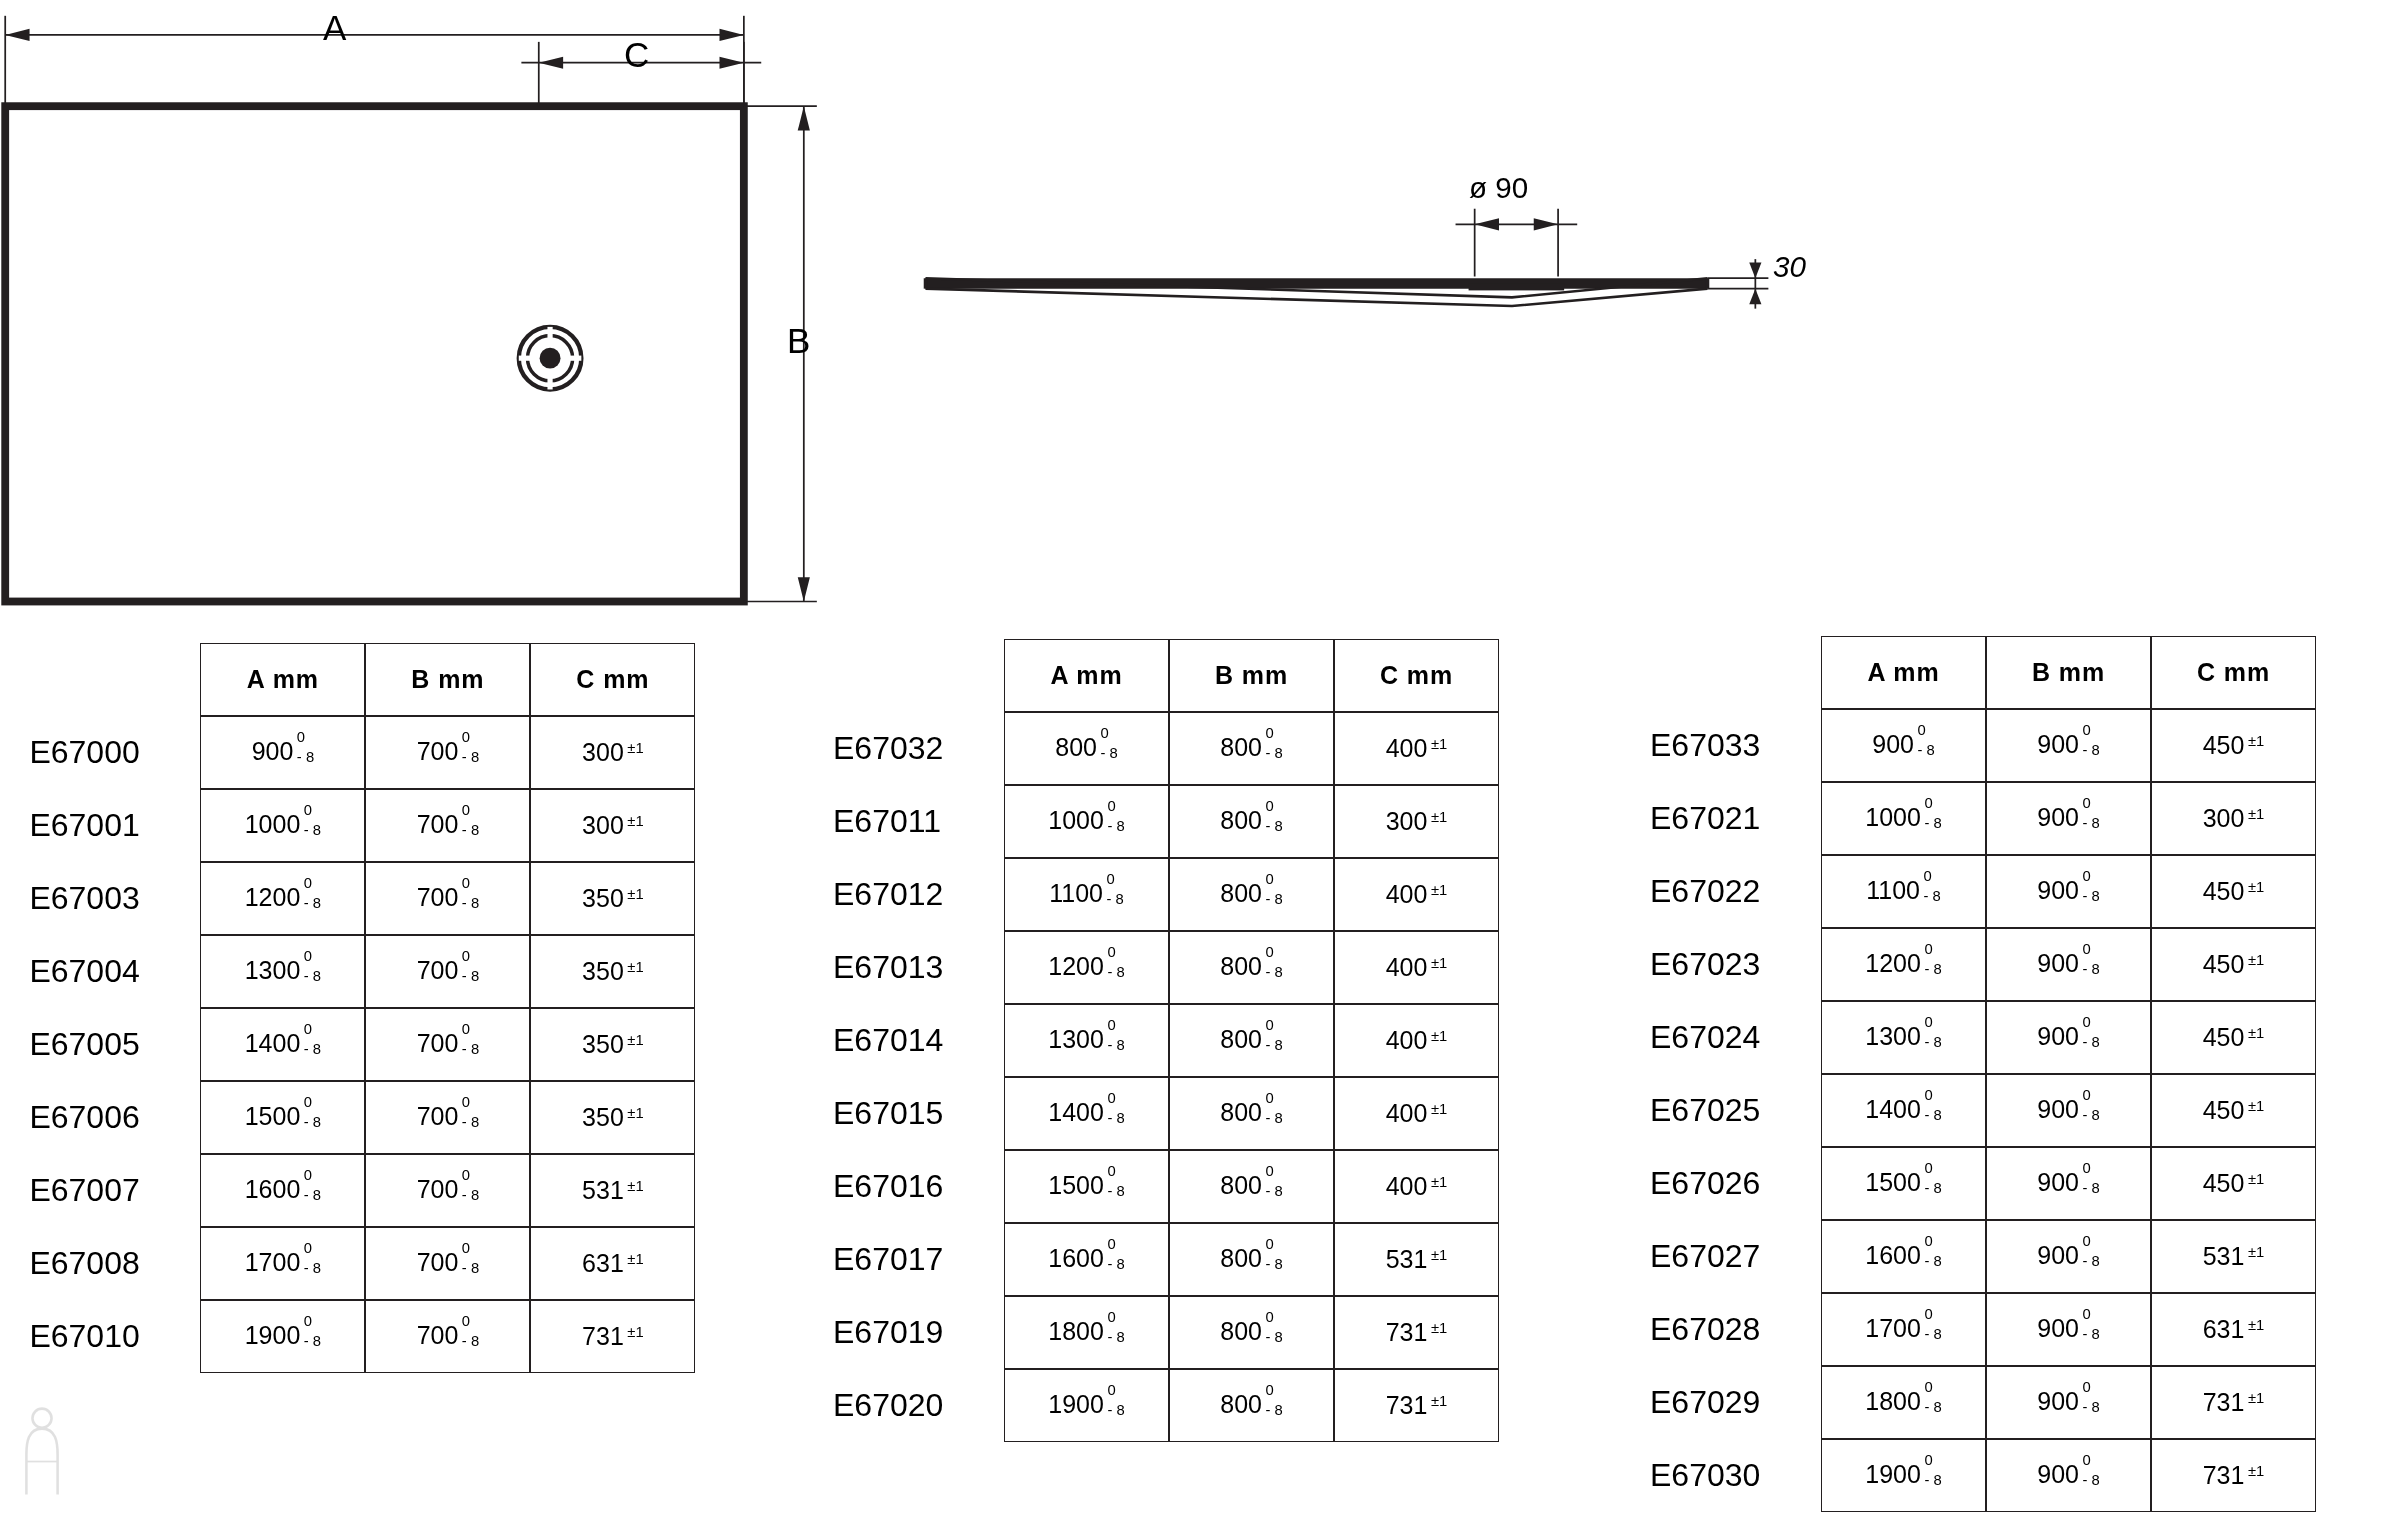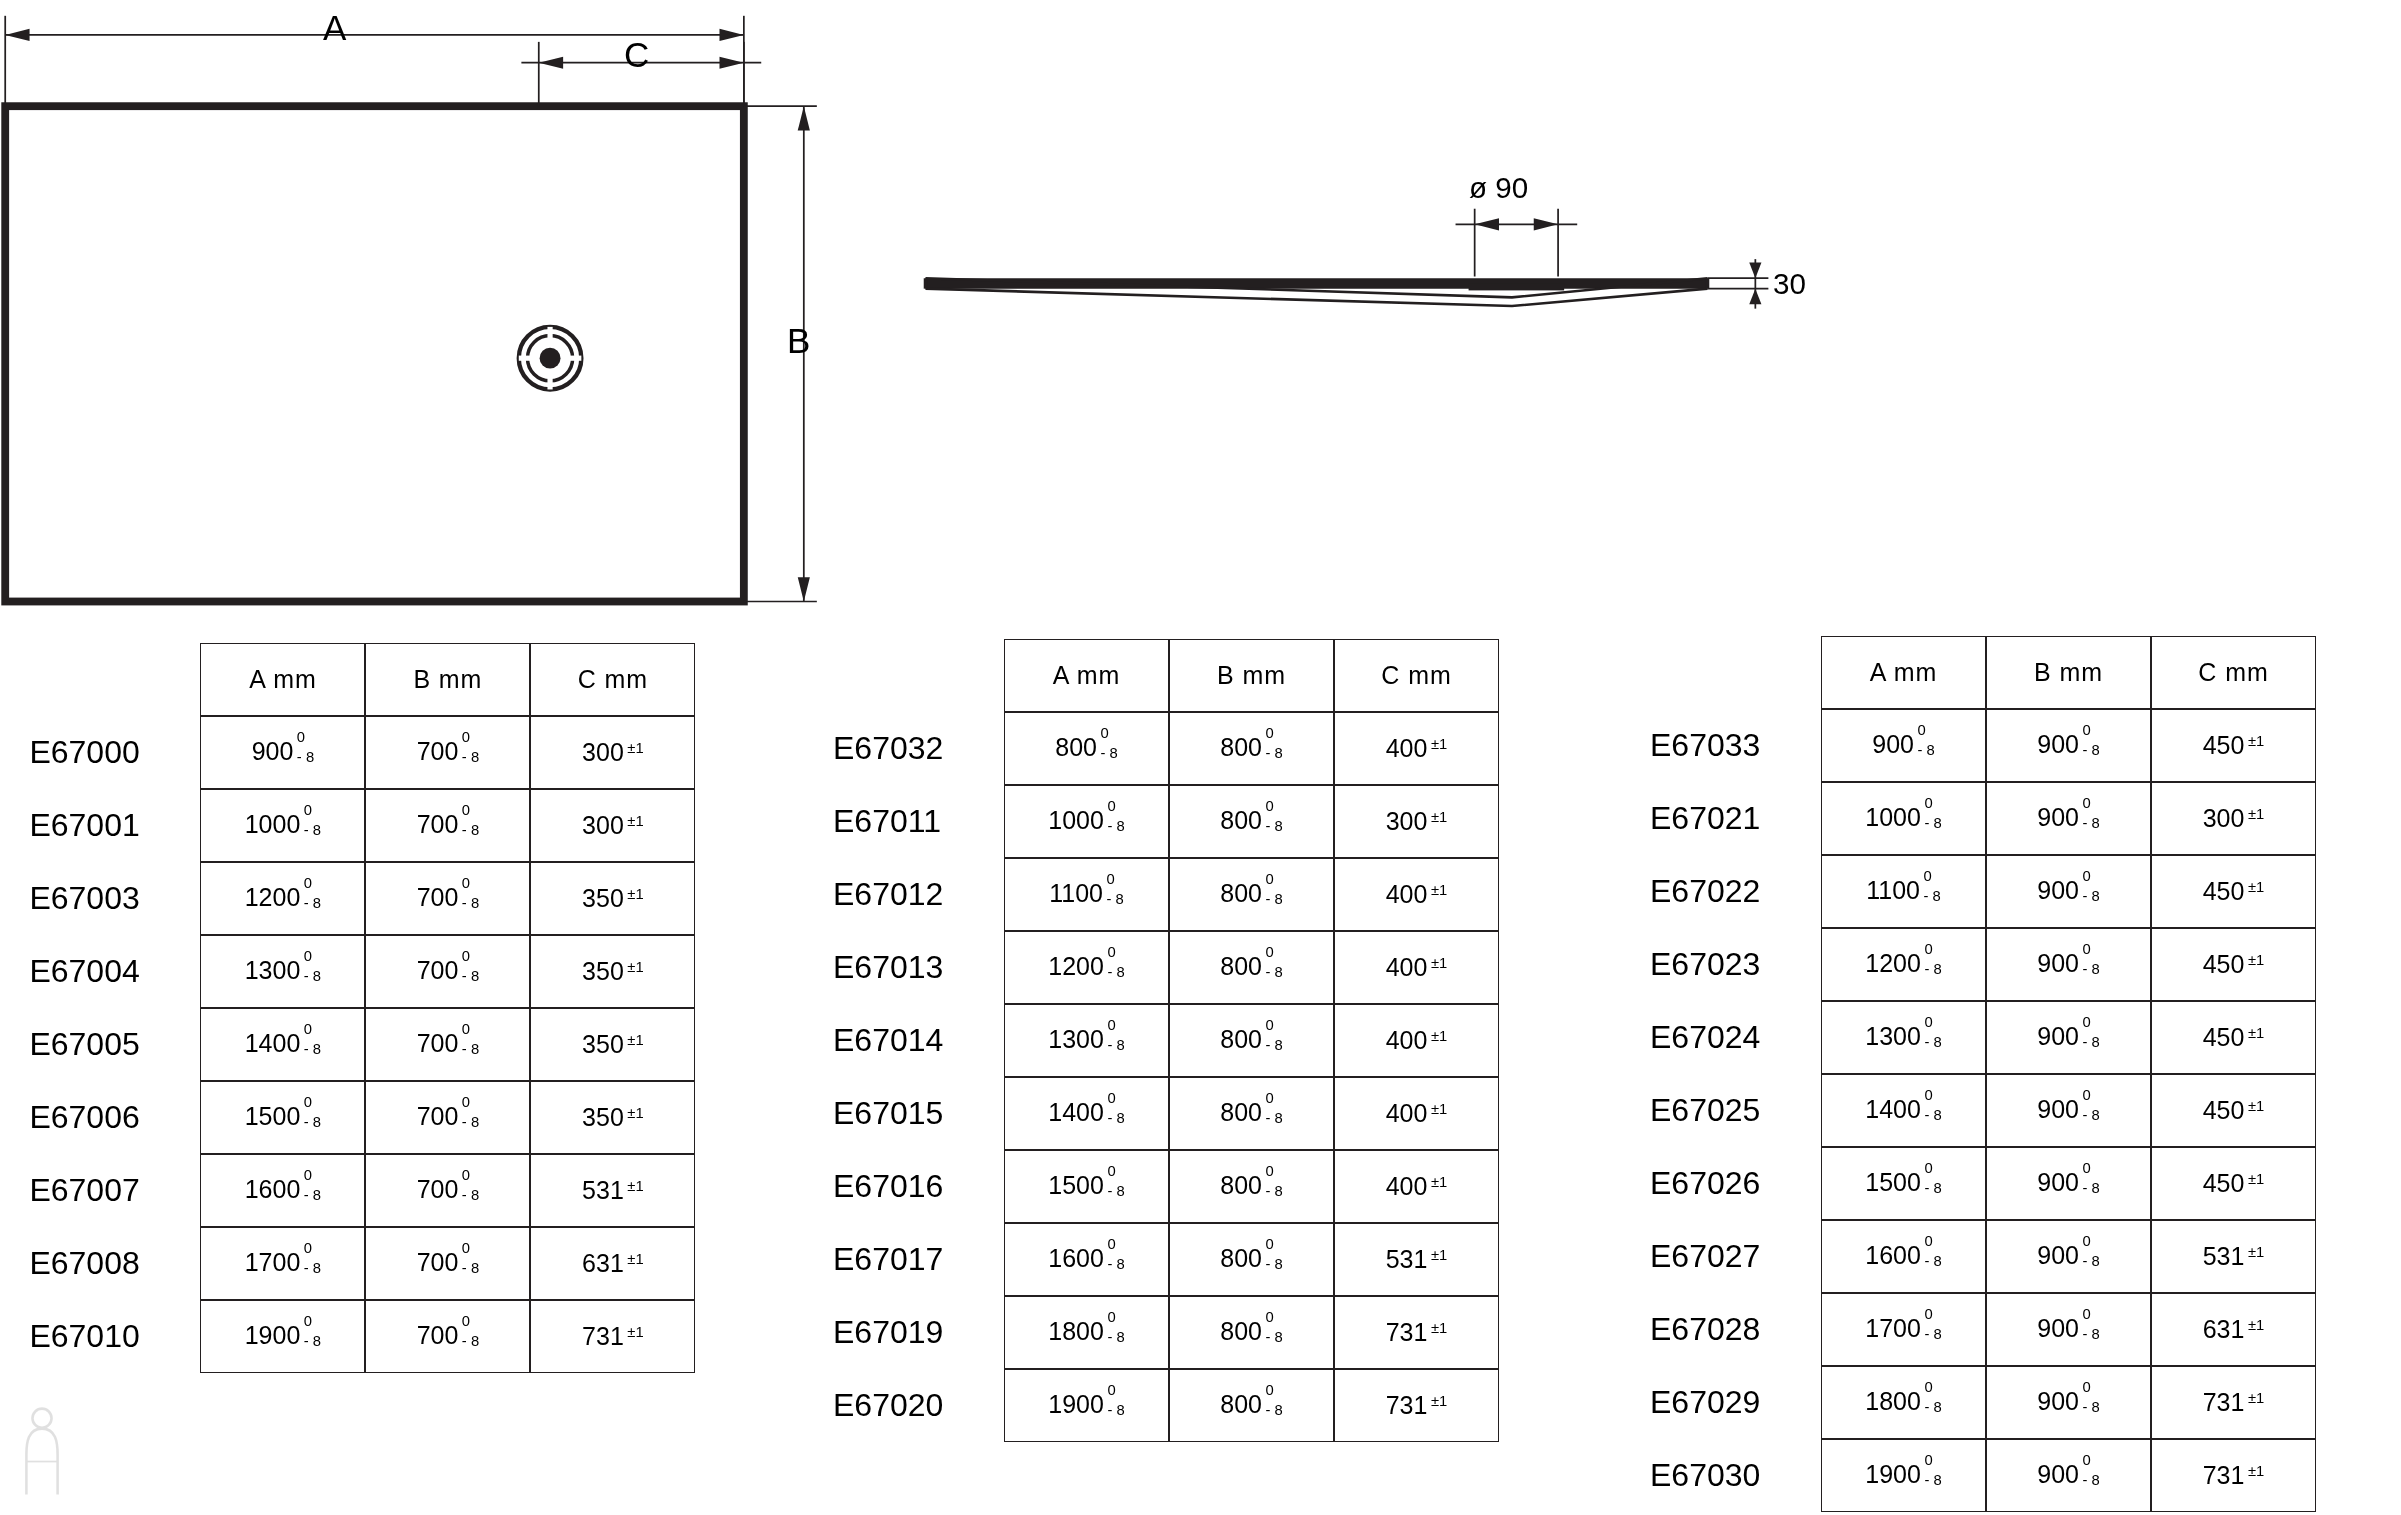--- a/index.html
+++ b/index.html
@@ -63,20 +63,21 @@
     text-align: left;
     padding-left: 12px;
     font-size: 32px;
   }
   table.spec th.blank {
     border: none;
     background: transparent;
   }
   table.spec th {
     letter-spacing: 0.9px;
+    font-weight: bold;
   }
   
   .col-code { width: 183px; }
   .col-val  { width: 165px; }
 
   .valwrap {
     display: inline-block;
     position: relative;
     white-space: nowrap;
   }
@@ -181,21 +182,21 @@
     <line x1="1965" y1="332" x2="2035" y2="332" stroke="#231f20" stroke-width="2"></line>
     <line x1="2020" y1="298" x2="2020" y2="355" stroke="#231f20" stroke-width="2"></line>
     <polygon points="2020,320 2013,302 2027,302" fill="#231f20"></polygon>
     <polygon points="2020,332 2013,350 2027,350" fill="#231f20"></polygon>
   </svg>
 
   <div class="dim-label" style="left:323px; top:10.4px;">A</div>
   <div class="dim-label" style="left:624px; top:37px;">C</div>
   <div class="dim-label" style="left:787px; top:323px;">B</div>
   <div class="dim-label small" style="left:1469px; top:165px;">ø 90</div>
-  <div class="dim-label small" style="left:1773px; top:261px;">30</div>
+  <div class="dim-label small" style="left:1773px; top:244px;font-style:italic;">30</div>
 </div>
 
 <div class="table-block" id="tbl1" style="left:17.4px; top:643px;">
     <table class="spec">
       <colgroup>
         <col class="col-code">
         <col class="col-val">
         <col class="col-val">
         <col class="col-val">
       </colgroup>

